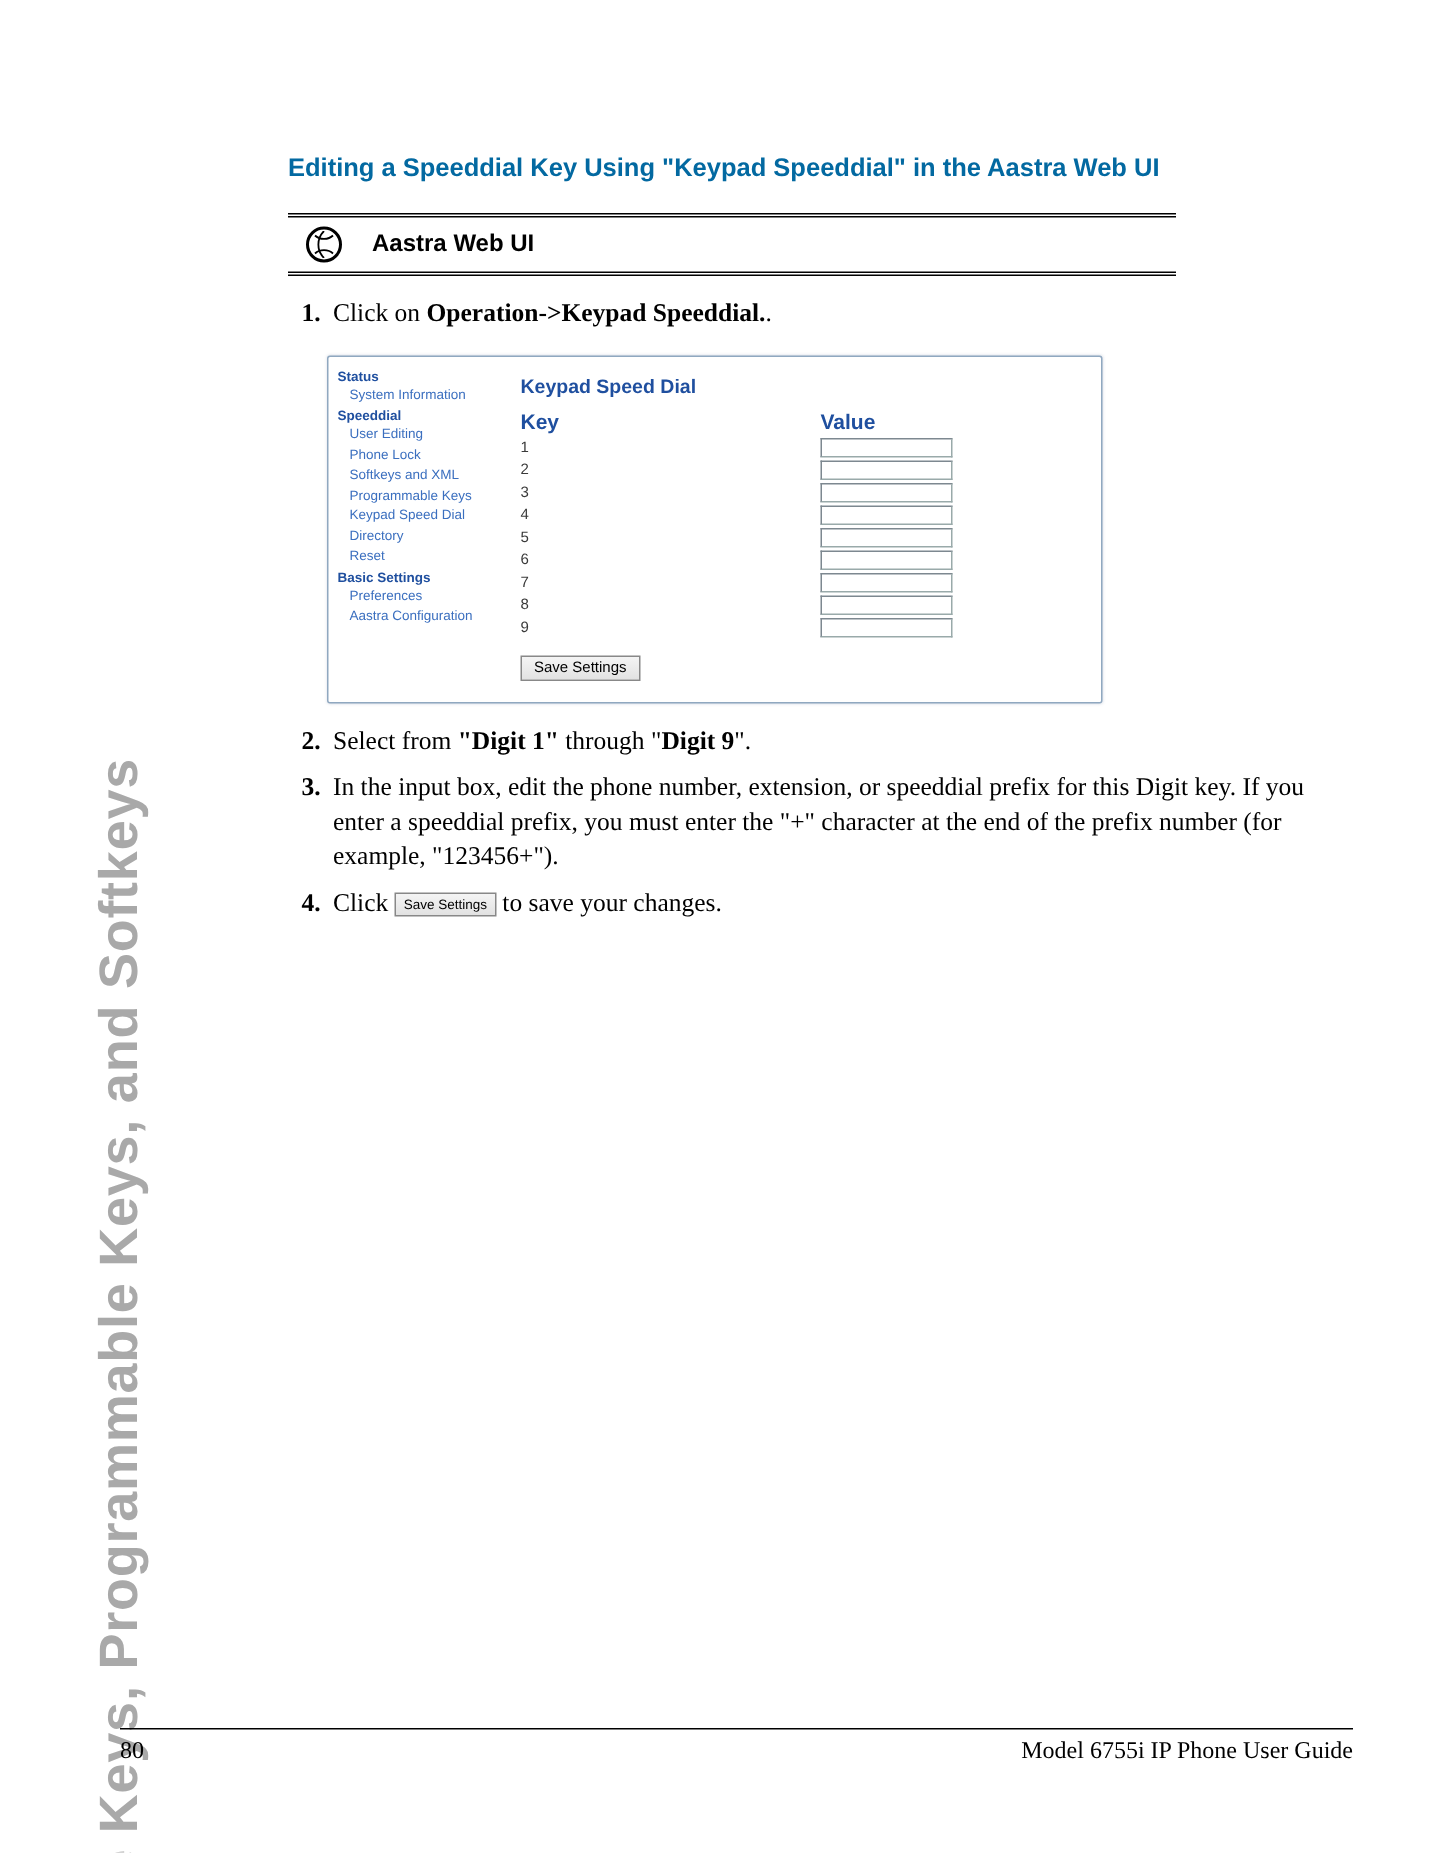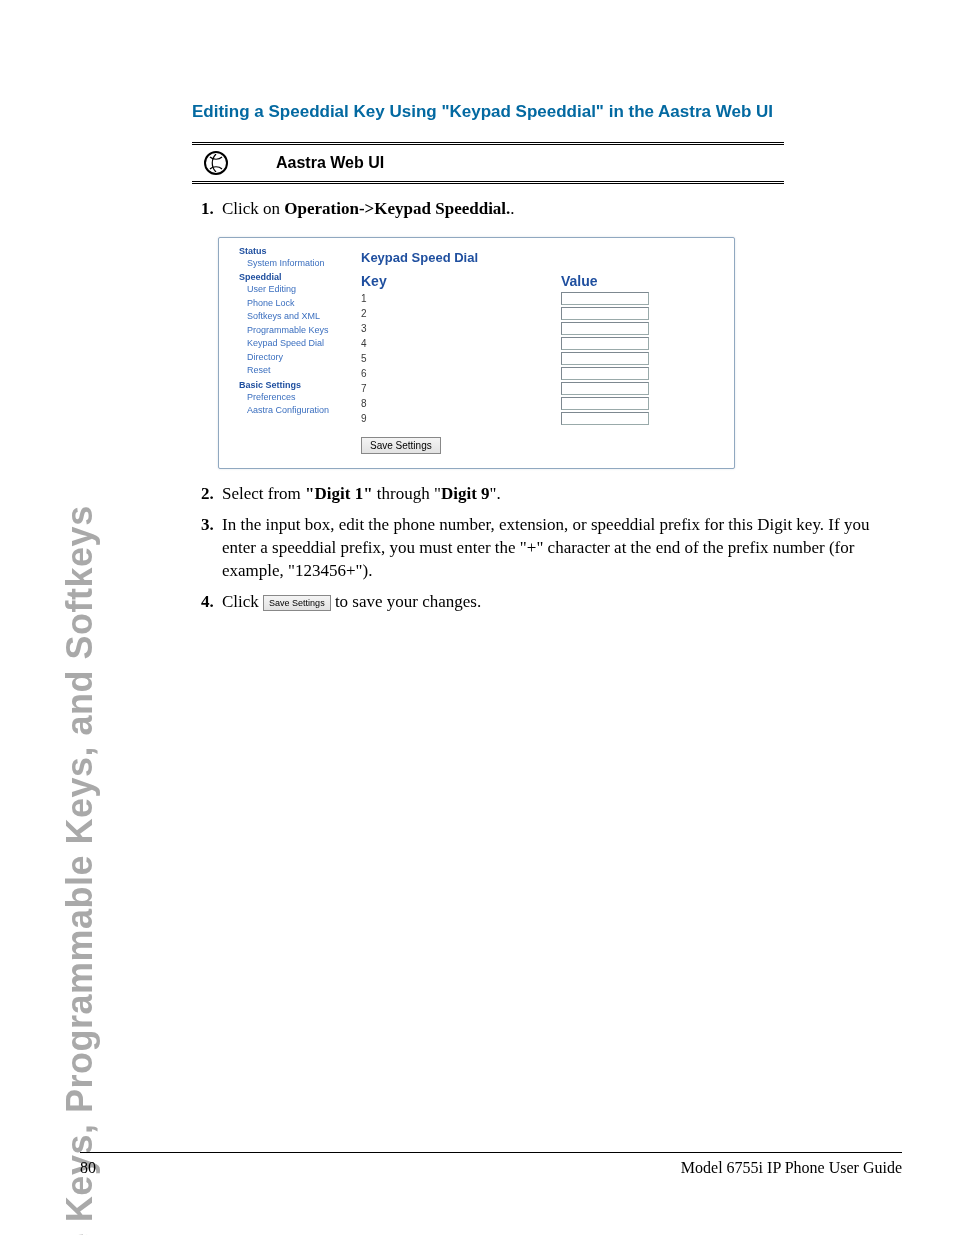--- a/index.html
+++ b/index.html
@@ -46,21 +46,20 @@
       color: #0369a1;
     }
     .ui-box {
       border-top: 3px double #000;
       border-bottom: 3px double #000;
       padding: 6px 0 6px 12px;
       display: flex;
       align-items: center;
       margin-bottom: 14px;
       width: 580px;
-      gap: 28px;
     }
     .globe-icon {
       width: 24px;
       height: 24px;
       border: 2px solid #000;
       border-radius: 50%;
       display: inline-flex;
       align-items: center;
       justify-content: center;
       margin-right: 20px;
@@ -95,21 +94,20 @@
       font-family: Arial, Helvetica, sans-serif;
       display: flex;
       background: #fff;
       box-shadow: 0 0 2px rgba(120,140,170,0.3);
     }
     .ss-nav {
       width: 118px;
       padding: 6px 6px 10px 6px;
       font-size: 9px;
       box-sizing: border-box;
-      margin-left: 14px;
     }
     .ss-nav-head {
       color: #1f4f9f;
       font-weight: bold;
       margin-top: 2px;
       margin-bottom: 1px;
     }
     .ss-nav-item {
       color: #3b6fbf;
       padding-left: 8px;

